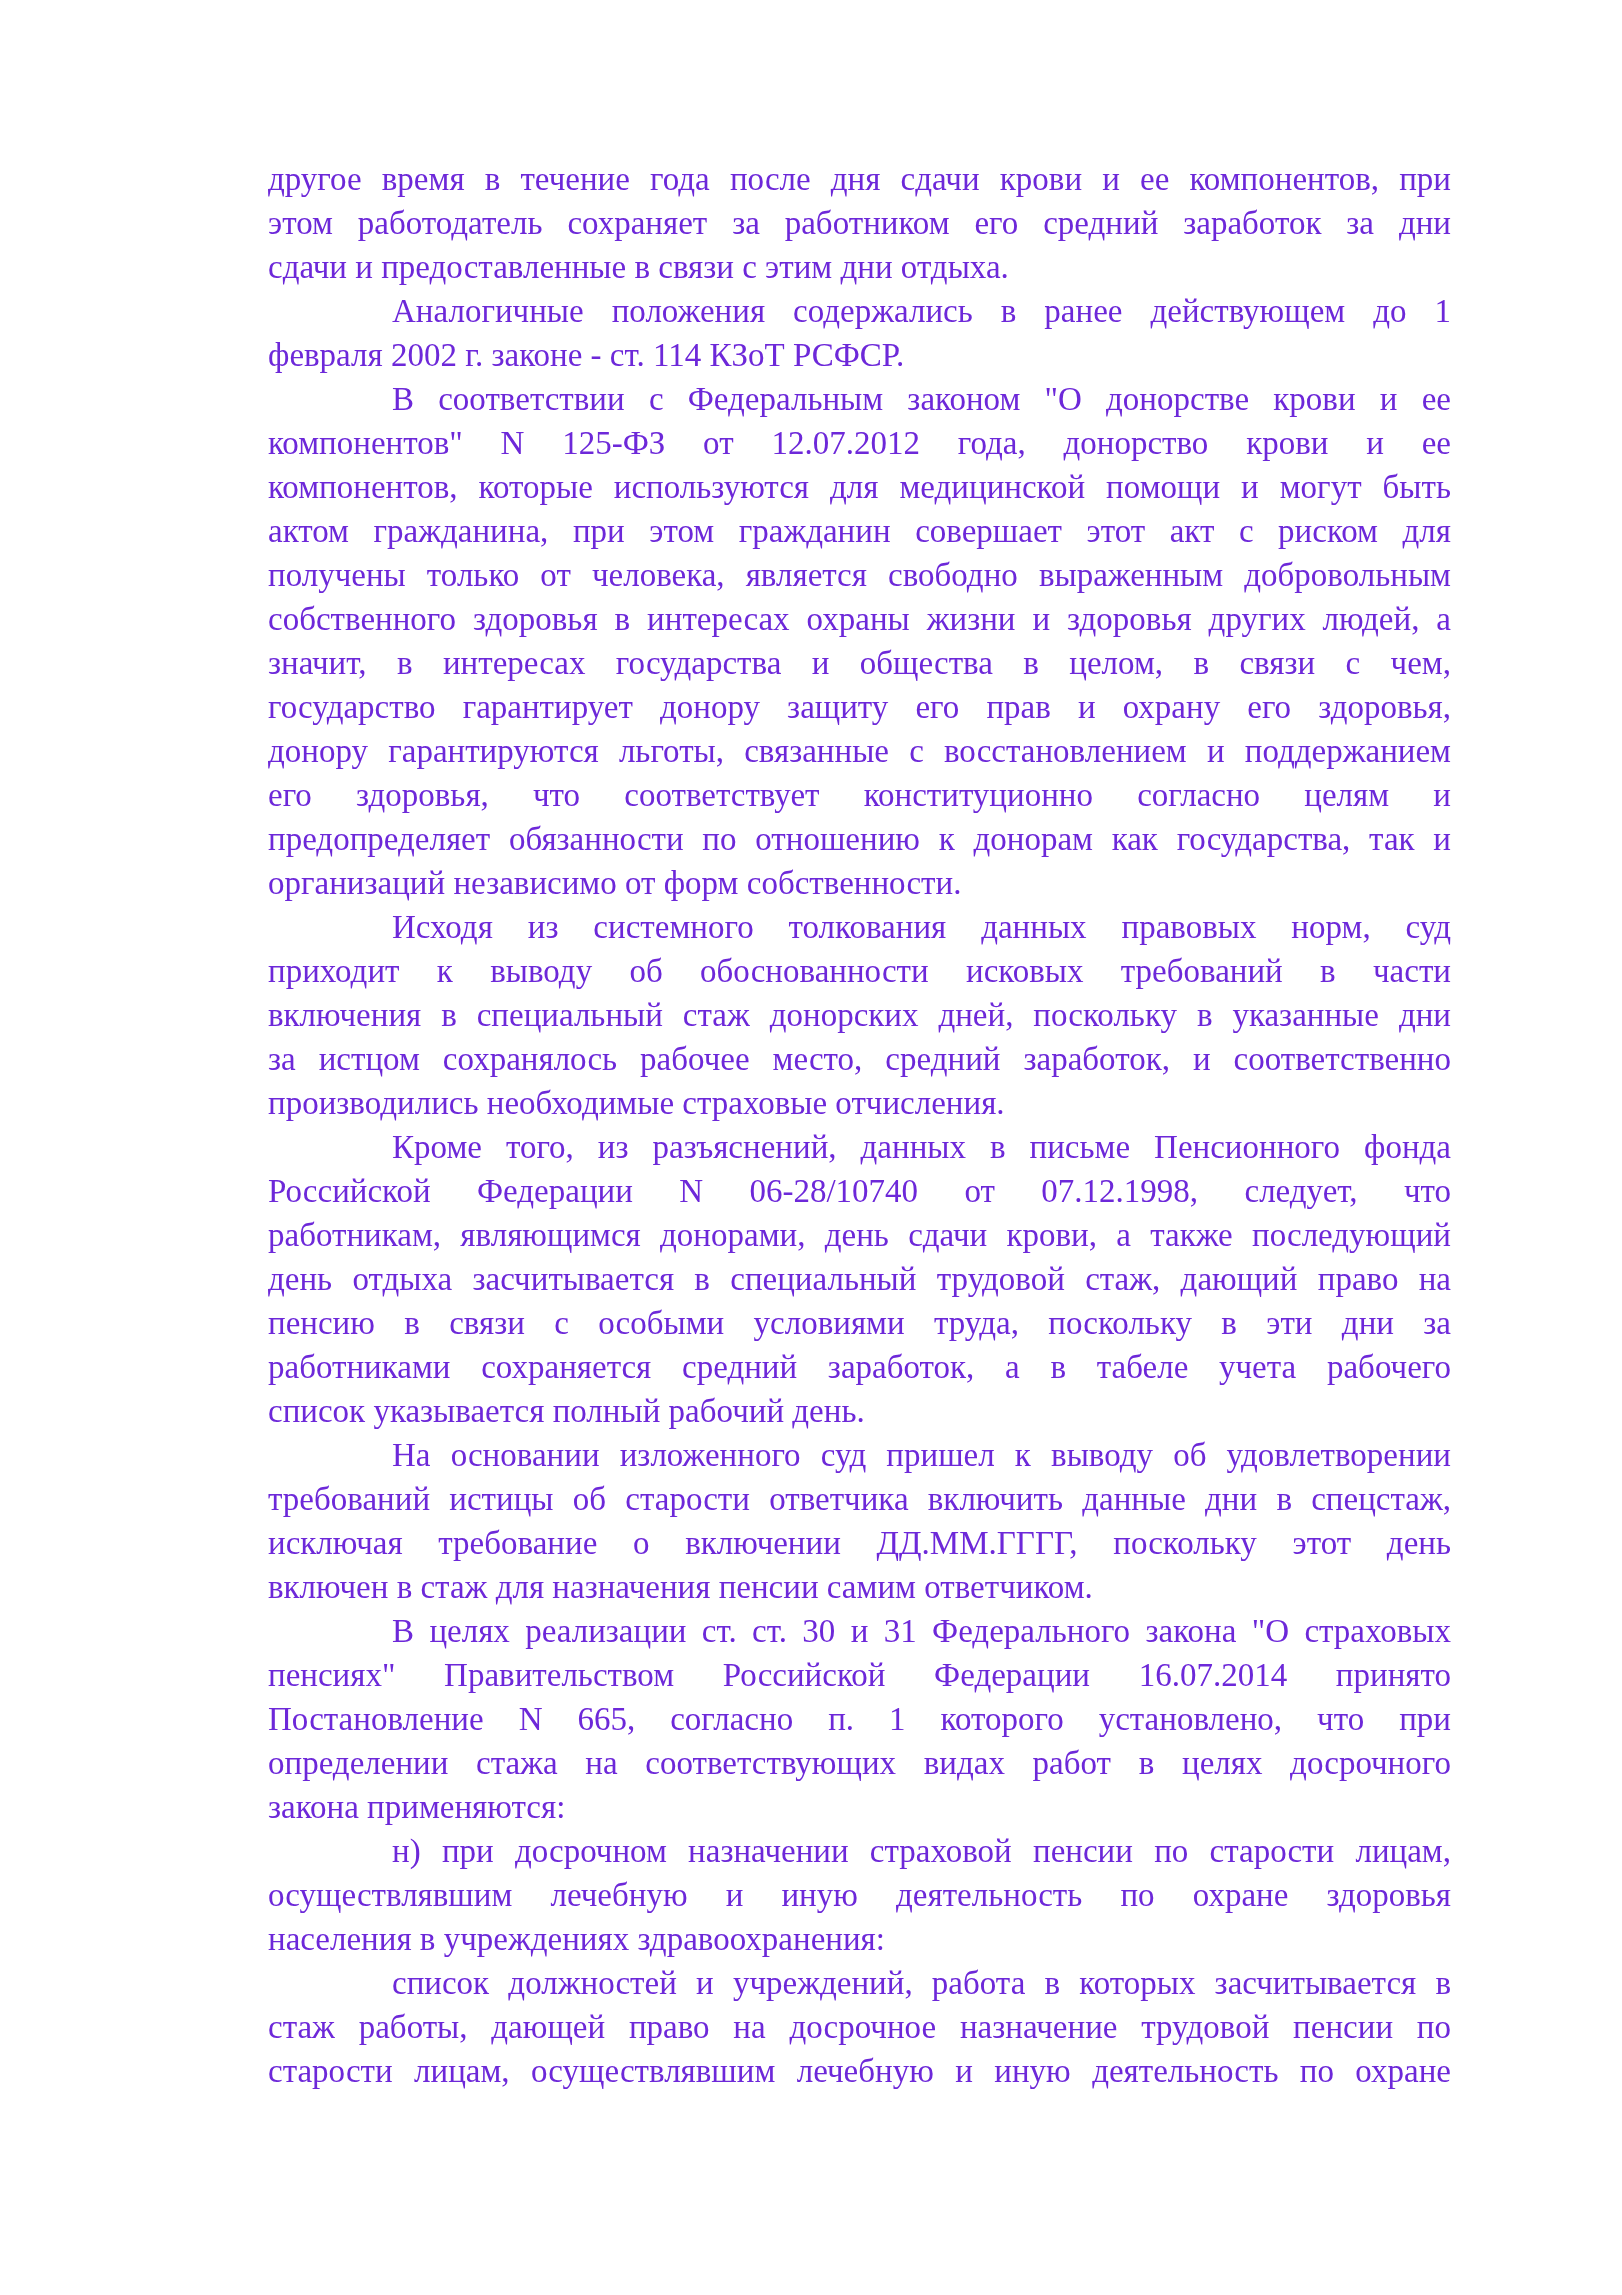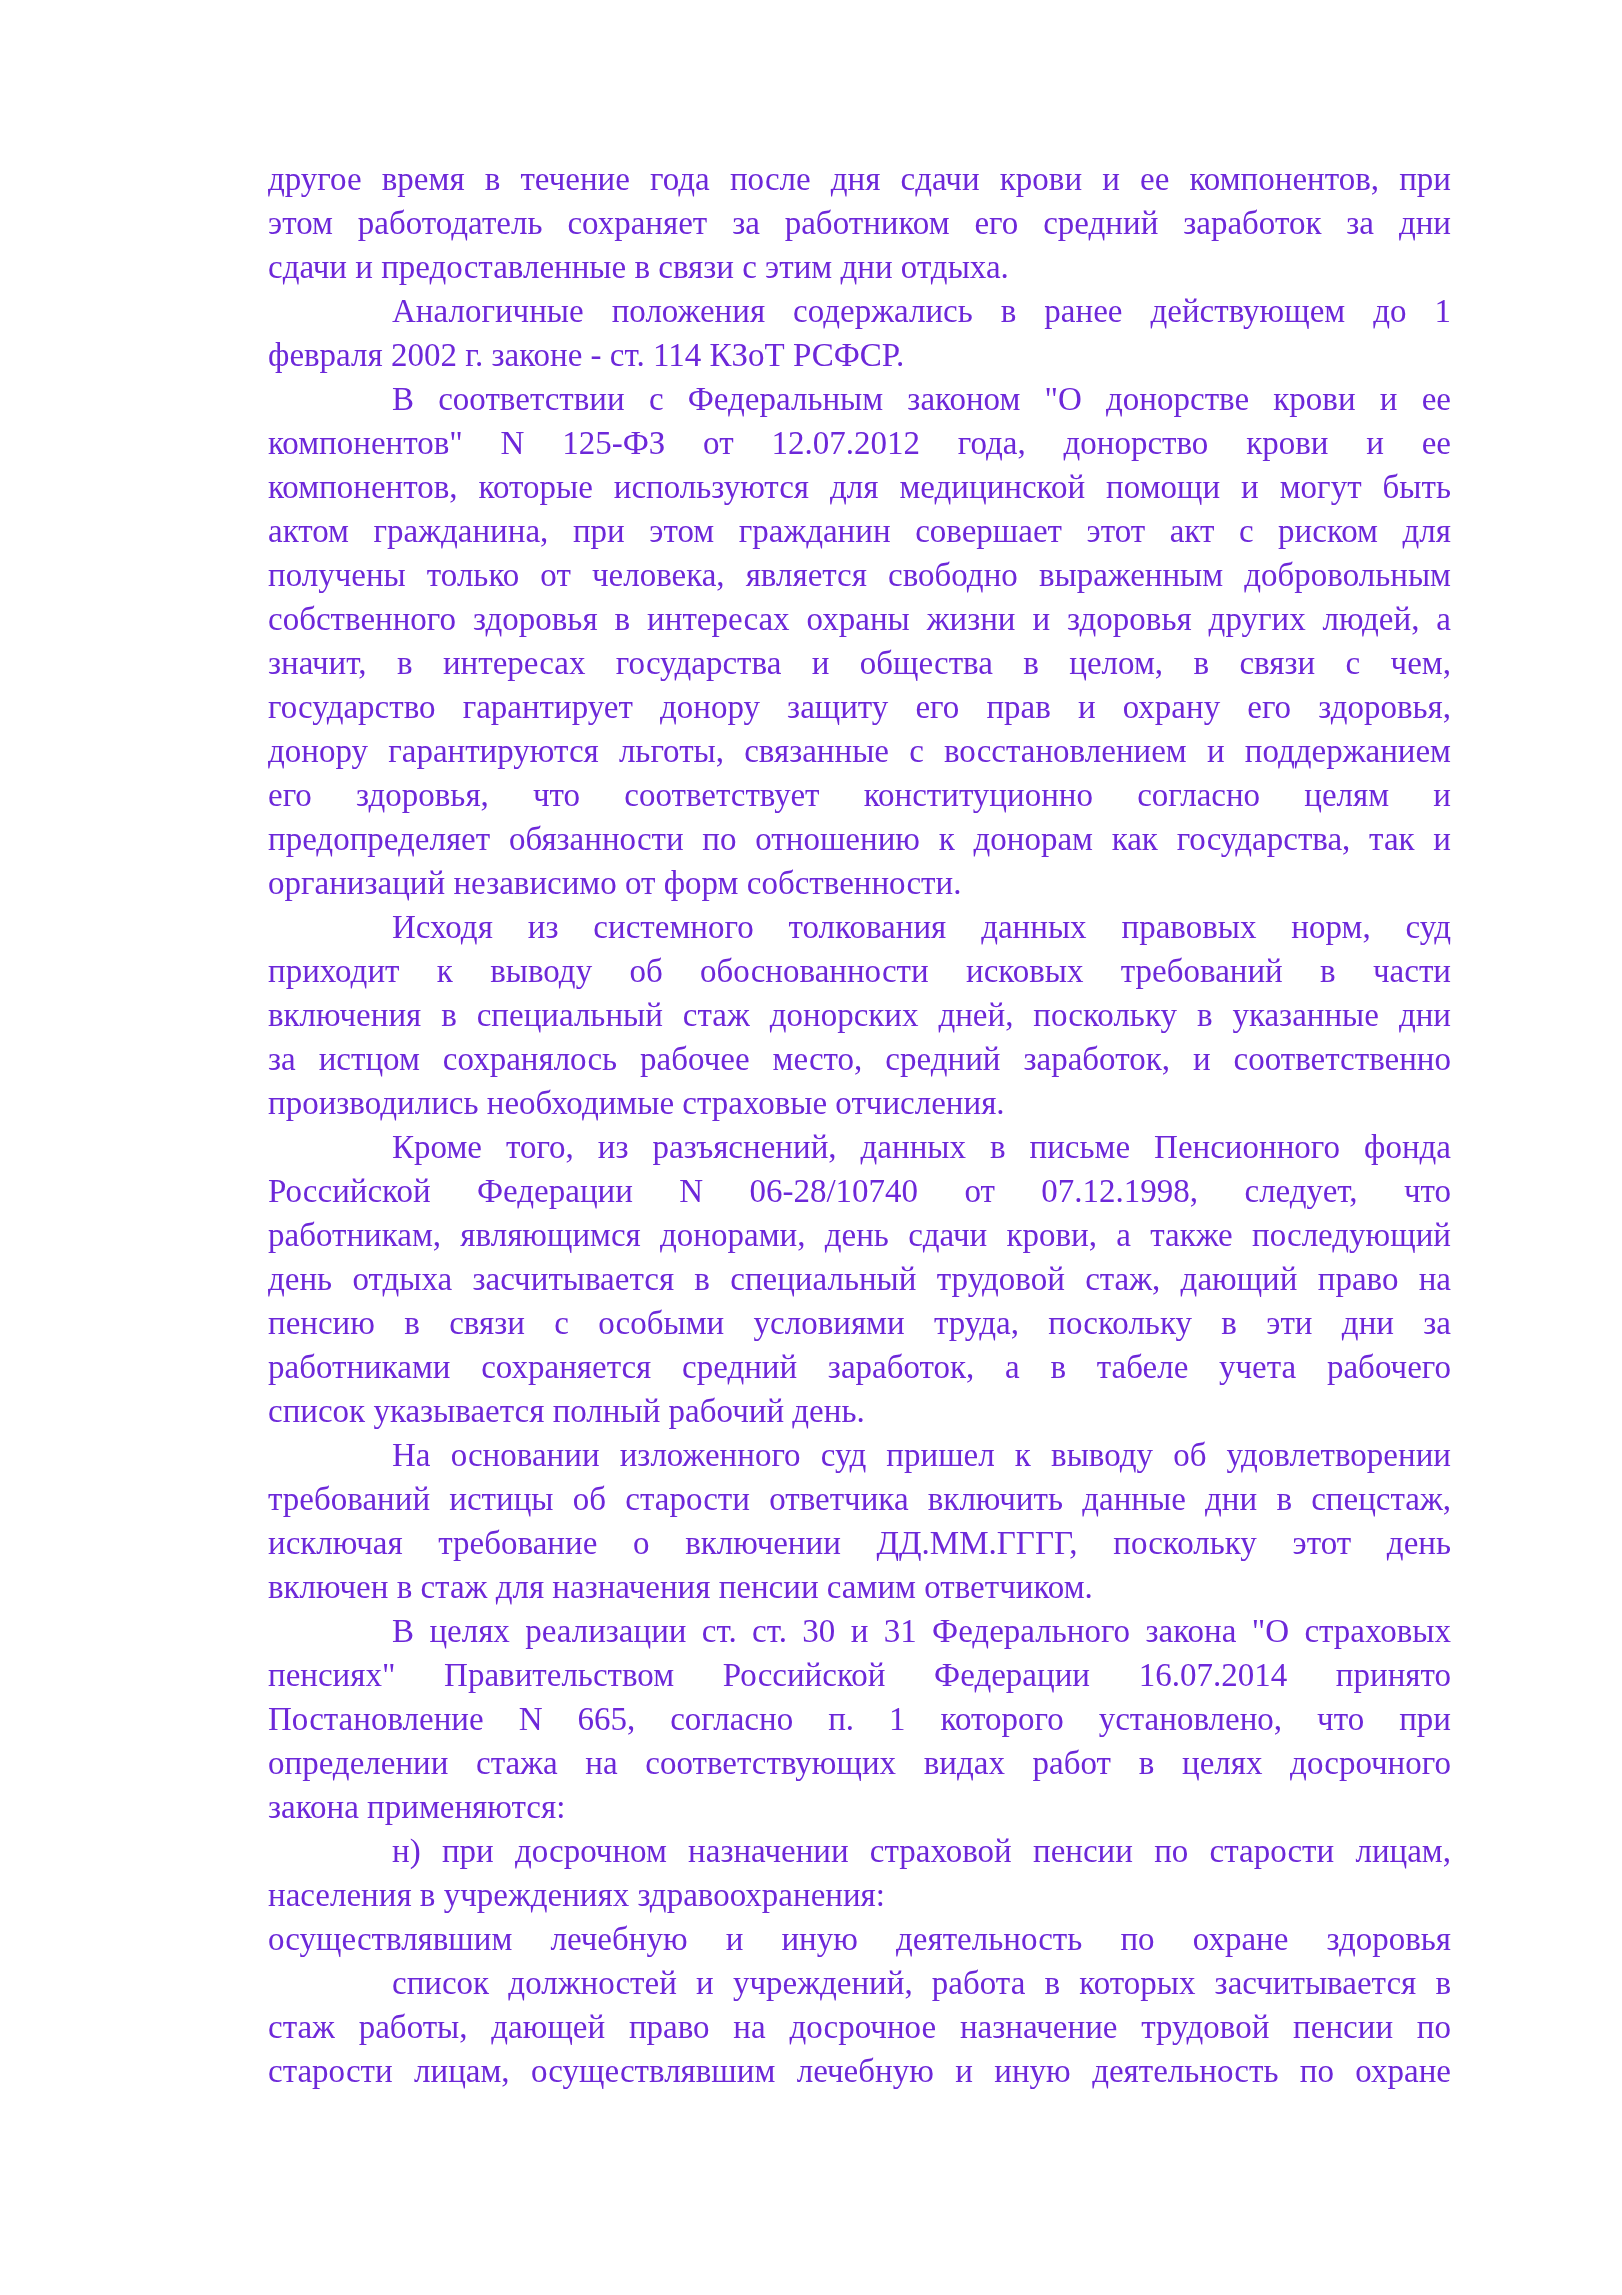--- a/index.html
+++ b/index.html
@@ -98,22 +98,22 @@
       </div>
       <div class="para">
         <div class="line j ind">В целях реализации ст. ст. 30 и 31 Федерального закона "О страховых</div>
         <div class="line j">пенсиях" Правительством Российской Федерации 16.07.2014 принято</div>
         <div class="line j">Постановление N 665, согласно п. 1 которого установлено, что при</div>
         <div class="line j">определении стажа на соответствующих видах работ в целях досрочного</div>
         <div class="line l">закона применяются:</div>
       </div>
       <div class="para">
         <div class="line j ind">н) при досрочном назначении страховой пенсии по старости лицам,</div>
+        <div class="line j">осуществлявшим лечебную и иную деятельность по охране здоровья</div>
         <div class="line l">населения в учреждениях здравоохранения:</div>
-        <div class="line j">осуществлявшим лечебную и иную деятельность по охране здоровья</div>
       </div>
       <div class="para">
         <div class="line j ind">список должностей и учреждений, работа в которых засчитывается в</div>
         <div class="line j">стаж работы, дающей право на досрочное назначение трудовой пенсии по</div>
         <div class="line j">старости лицам, осуществлявшим лечебную и иную деятельность по охране</div>
       </div>
     </div>
 </div>
 
 

